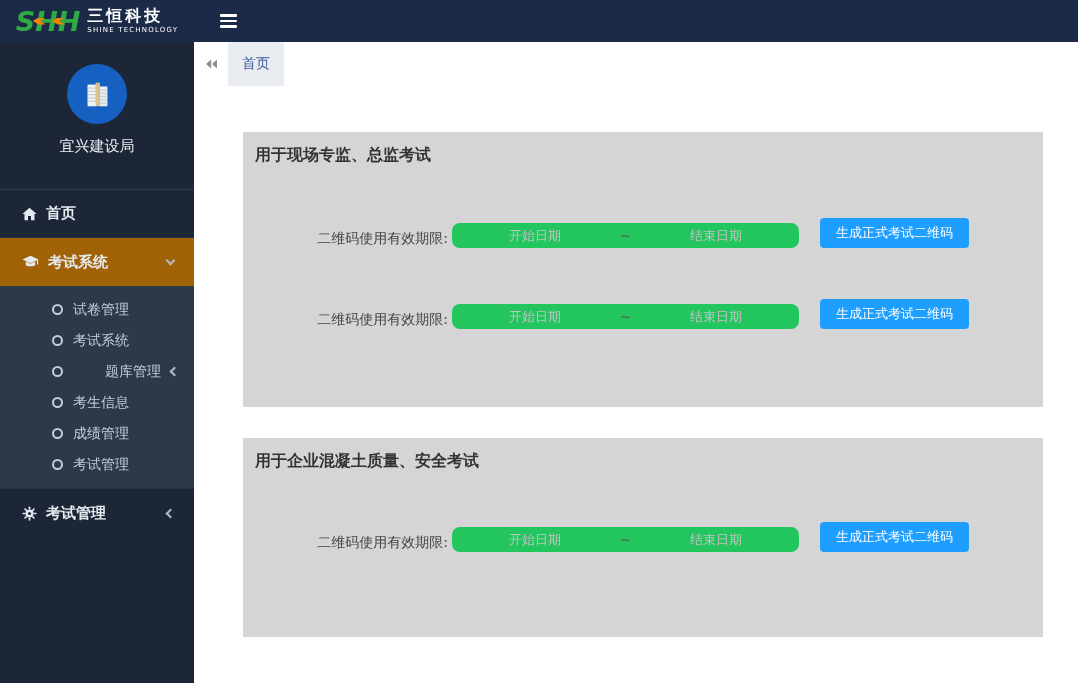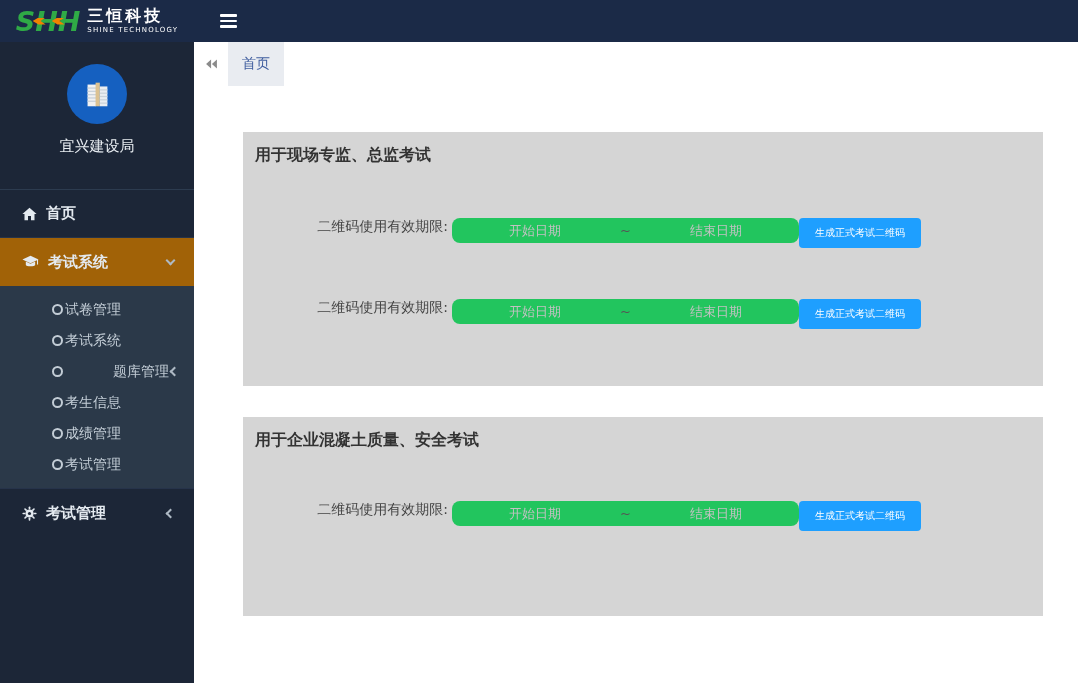--- a/index.html
+++ b/index.html
@@ -33,55 +33,55 @@
   .profile { height: 148px; padding-top: 22px; text-align: center; border-bottom: 1px solid #2c3b4f; }
   .avatar { width: 60px; height: 60px; border-radius: 50%; background: #1560c0; margin: 0 auto;
     display: flex; align-items: center; justify-content: center; }
   .org-name { margin-top: 13px; font-size: 15px; color: #e8edf2; }
   .menu-item { height: 48px; display: flex; align-items: center; gap: 9px; padding: 0 20px 0 22px;
     font-size: 15px; font-weight: bold; color: #e4eaf0; cursor: pointer; }
   .menu-item.home { border-bottom: 1px solid #26334a; }
   .menu-item .grow { flex: 1; }
   .section-header { background: #a16207; }
   .submenu { background: #2b3949; padding: 8px 0; }
-  .submenu-item { height: 31px; display: flex; align-items: center; gap: 2px; padding: 0 16px 0 52px;
+  .submenu-item { height: 31px; display: flex; align-items: center; gap: 10px; padding: 0 16px 0 52px;
     font-size: 14px; color: #c3cdd6; cursor: pointer; }
   .submenu-item .grow { flex: 1; text-align: right; }
   .dot { width: 11px; height: 11px; border: 2px solid #c3cdd6; border-radius: 50%; flex-shrink: 0; }
   .menu-item.system { height: 50px; border-top: 1px solid #26334a; }
   .caret { display: inline-block; border: solid #aeb9c4; border-width: 0 2px 2px 0; padding: 2.5px; }
   .caret.down { transform: rotate(45deg); margin-top: -3px; }
   .caret.left { transform: rotate(135deg); }
 
   
   .main { flex: 1; display: flex; flex-direction: column; background: #fff; min-width: 0; }
   .tabbar { height: 44px; background: #fff; display: flex; align-items: stretch; flex-shrink: 0; }
   .collapse-btn { width: 34px; display: flex; align-items: center; justify-content: center; cursor: pointer; }
   .tab { min-width: 48px; padding: 0 14px; background: #e9ecf1; color: #3e5c9e; font-size: 14px;
     display: flex; align-items: center; justify-content: center; cursor: pointer; }
   .content { padding: 46px 35px 0 49px; }
 
   .panel { background: #d5d5d5; width: 800px; padding-top: 12px; }
   .panel + .panel { margin-top: 31px; }
   .panel-title { font-size: 16px; font-weight: bold; color: #333; padding-left: 12px; line-height: 22px; }
-  .form-row { display: flex; align-items: flex-start; margin-left: 57px; height: 30px; }
+  .form-row { display: flex; align-items: flex-end; margin-left: 57px; height: 30px; }
   .p1 .form-row.r1 { margin-top: 52px; }
   .p1 .form-row.r2 { margin-top: 51px; }
-  .p1 { padding-bottom: 57px; }
+  .p1 { padding-bottom: 78px; }
   .p2 .form-row.r1 { margin-top: 50px; }
   .p2 { padding-bottom: 85px; }
   .form-label { width: 148px; text-align: right; font-size: 14px; color: #444; flex-shrink: 0; }
   .date-range { width: 347px; height: 25px; background: #22c55e; display: flex; align-items: center;
     margin-left: 4px; flex-shrink: 0; border-radius: 8px; }
   .date-range input { flex: 1; min-width: 0; border: none; outline: none; background: transparent;
     text-align: center; font-size: 13px; color: #333; font-family: inherit; }
   .date-range input::placeholder { color: #c2c2c2; }
   .tilde { color: #555; font-size: 13px; padding: 0 2px; }
-  .btn-blue { height: 30px; padding: 0 16px; background: #1e9fff; color: #fff;
-    border: none; border-radius: 4px; font-size: 10px; cursor: pointer; font-family: inherit; white-space: nowrap; }
+  .btn-blue { margin-left: 21px; height: 30px; padding: 0 16px; background: #1e9fff; color: #fff;
+    border: none; border-radius: 4px; font-size: 13px; cursor: pointer; font-family: inherit; white-space: nowrap; }
 </style>
 </head>
 <body>
 
 <div class="app">
 
   <header class="navbar">
     <div class="logo">
       <span class="logo-mark">
         <span>SHH</span>

